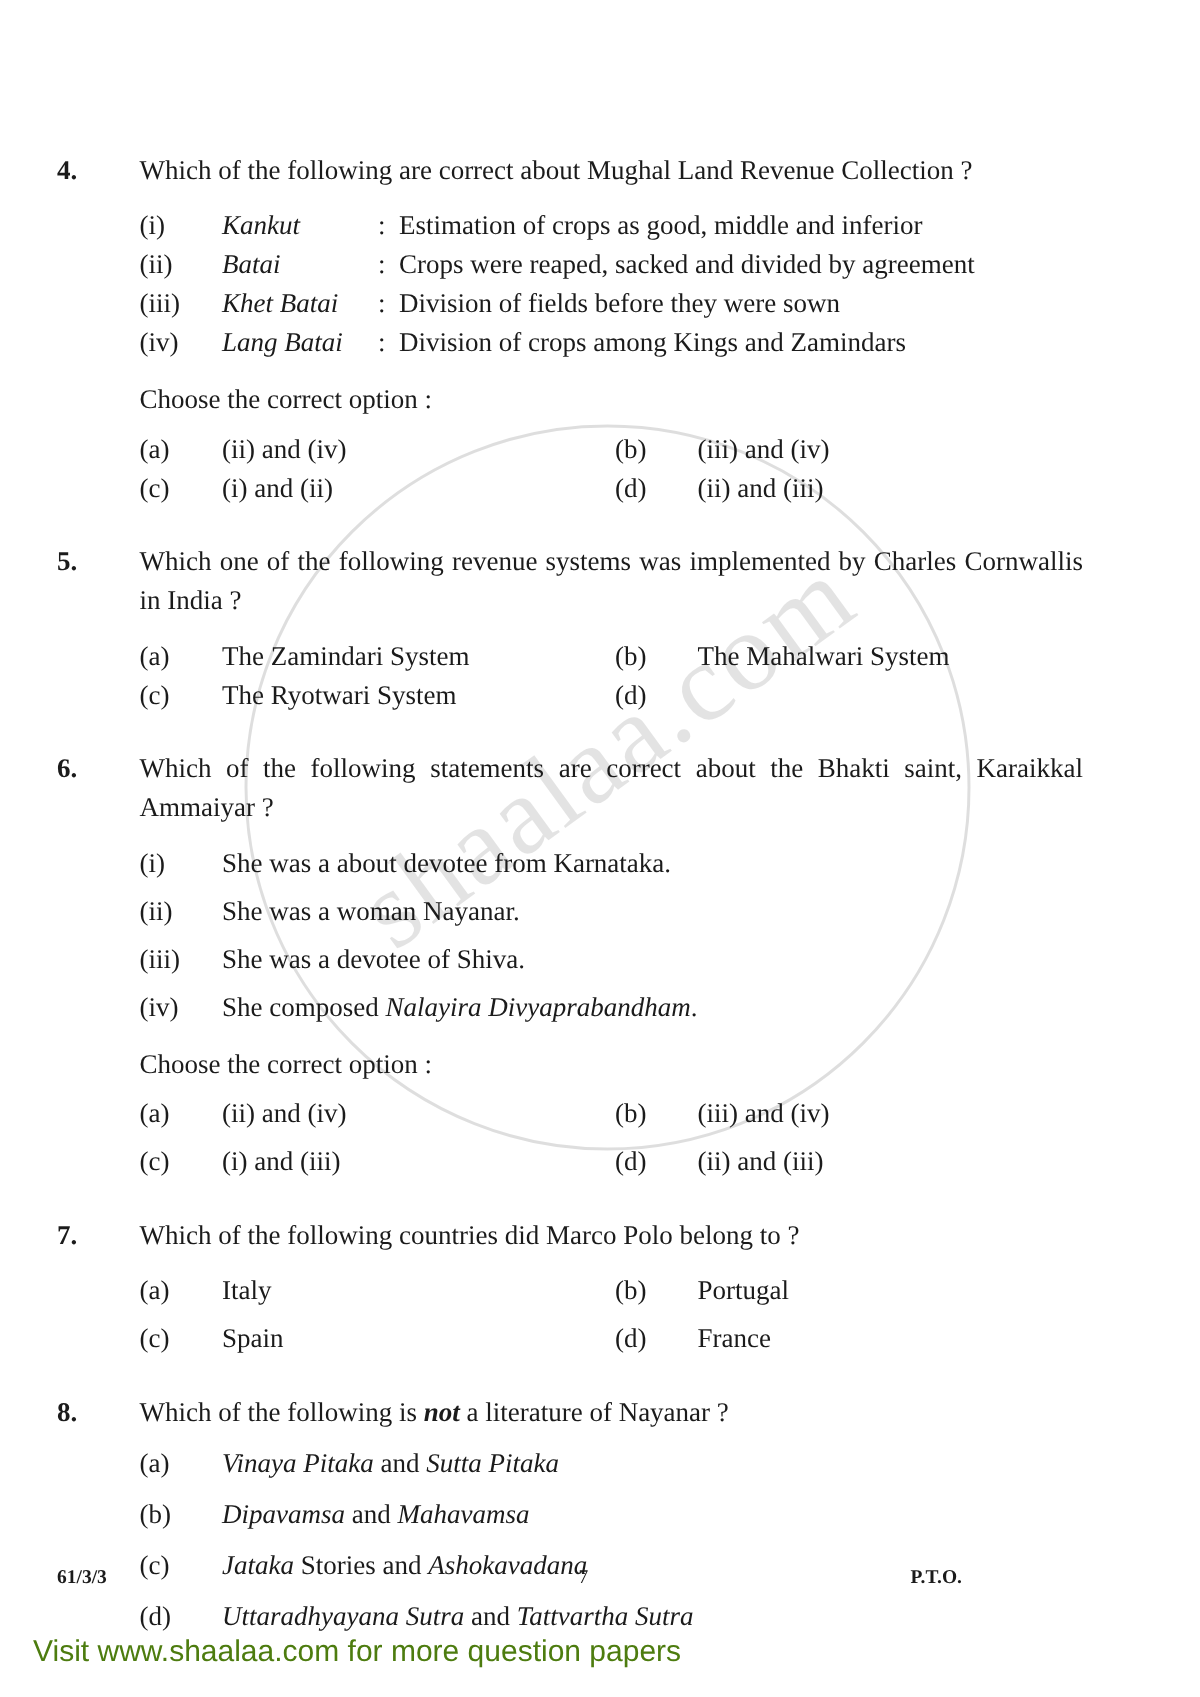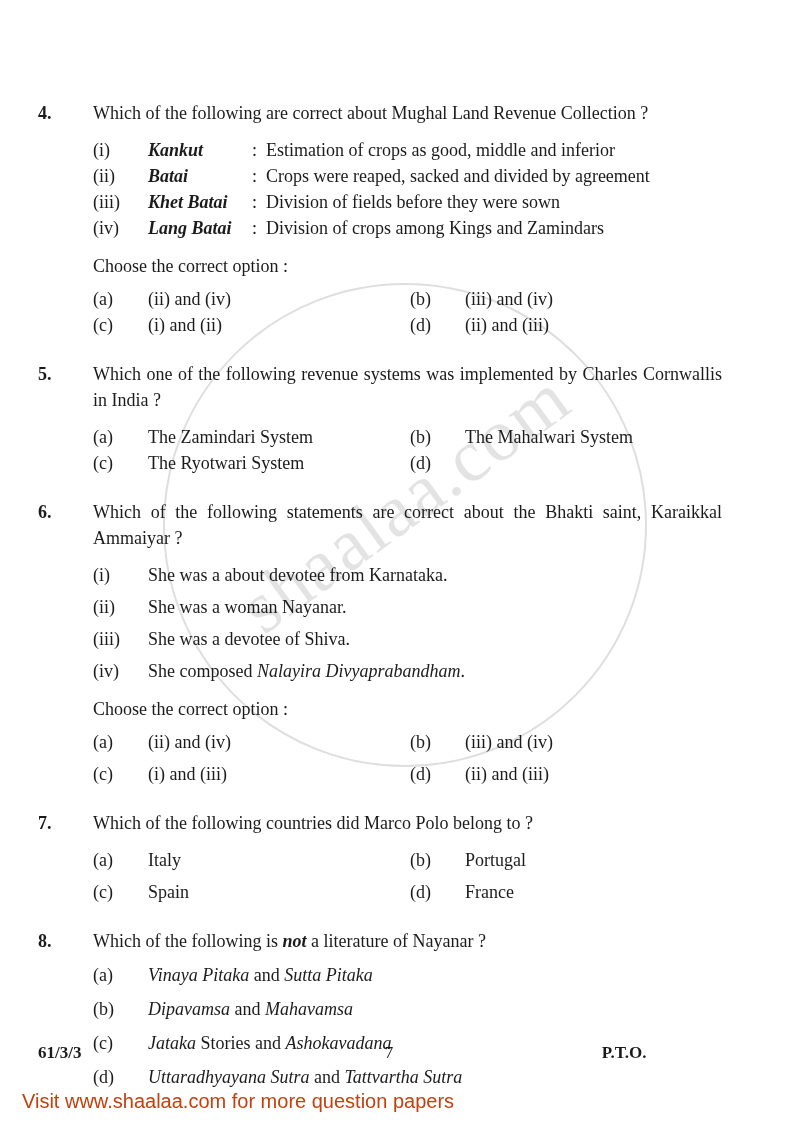--- a/index.html
+++ b/index.html
@@ -45,21 +45,21 @@
 
   .question { display: flex; margin-bottom: 23px; }
   .qnum { width: 55px; flex-shrink: 0; font-weight: bold; }
   .qbody { flex: 1; min-width: 0; }
 
   .stem { margin: 0 0 11px 0; text-align: justify; }
   .stem-last { margin-bottom: 8px; }
 
   .t-row { display: flex; }
   .t-label { width: 55px; flex-shrink: 0; }
-  .t-term { width: 104px; flex-shrink: 0; font-style: italic; font-weight: bold; }
+  .t-term { width: 104px; flex-shrink: 0; font-style: italic; }
   .t-colon { width: 14px; flex-shrink: 0; }
   .t-desc { flex: 1; }
 
   .s-row { display: flex; }
   .s-text { flex: 1; }
   .spaced { margin-bottom: 6px; }
   .spaced8 { margin-bottom: 8px; }
 
   .choose { margin: 12px 0 7px 0; }
 
@@ -69,33 +69,33 @@
   .opt-label { width: 55px; flex-shrink: 0; }
 
   .italic { font-style: italic; }
   .bold-italic { font-style: italic; font-weight: bold; }
 
   .footer {
     position: absolute;
     left: 38px; right: 60px; top: 1043px;
     display: flex;
     z-index: 1;
-    font-size: 17px;
+    font-size: 13px;
   }
   .footer-left { width: 33%; font-weight: bold; }
   .footer-center { width: 34%; text-align: center; }
   .footer-right { width: 33%; text-align: center; font-weight: bold; }
 
   .promo {
     position: absolute;
     left: 22px; top: 1090px;
     z-index: 1;
     font-family: "Liberation Sans", "DejaVu Sans", sans-serif;
     font-size: 20px;
-    color: #c2410c;
+    color: #4d7c0f;
   }
 </style>
 </head>
 <body>
 
 <div class="page">
 
   <div class="watermark">
     <div class="wm-circle"></div>
     <div class="wm-text">shaalaa.com</div>

